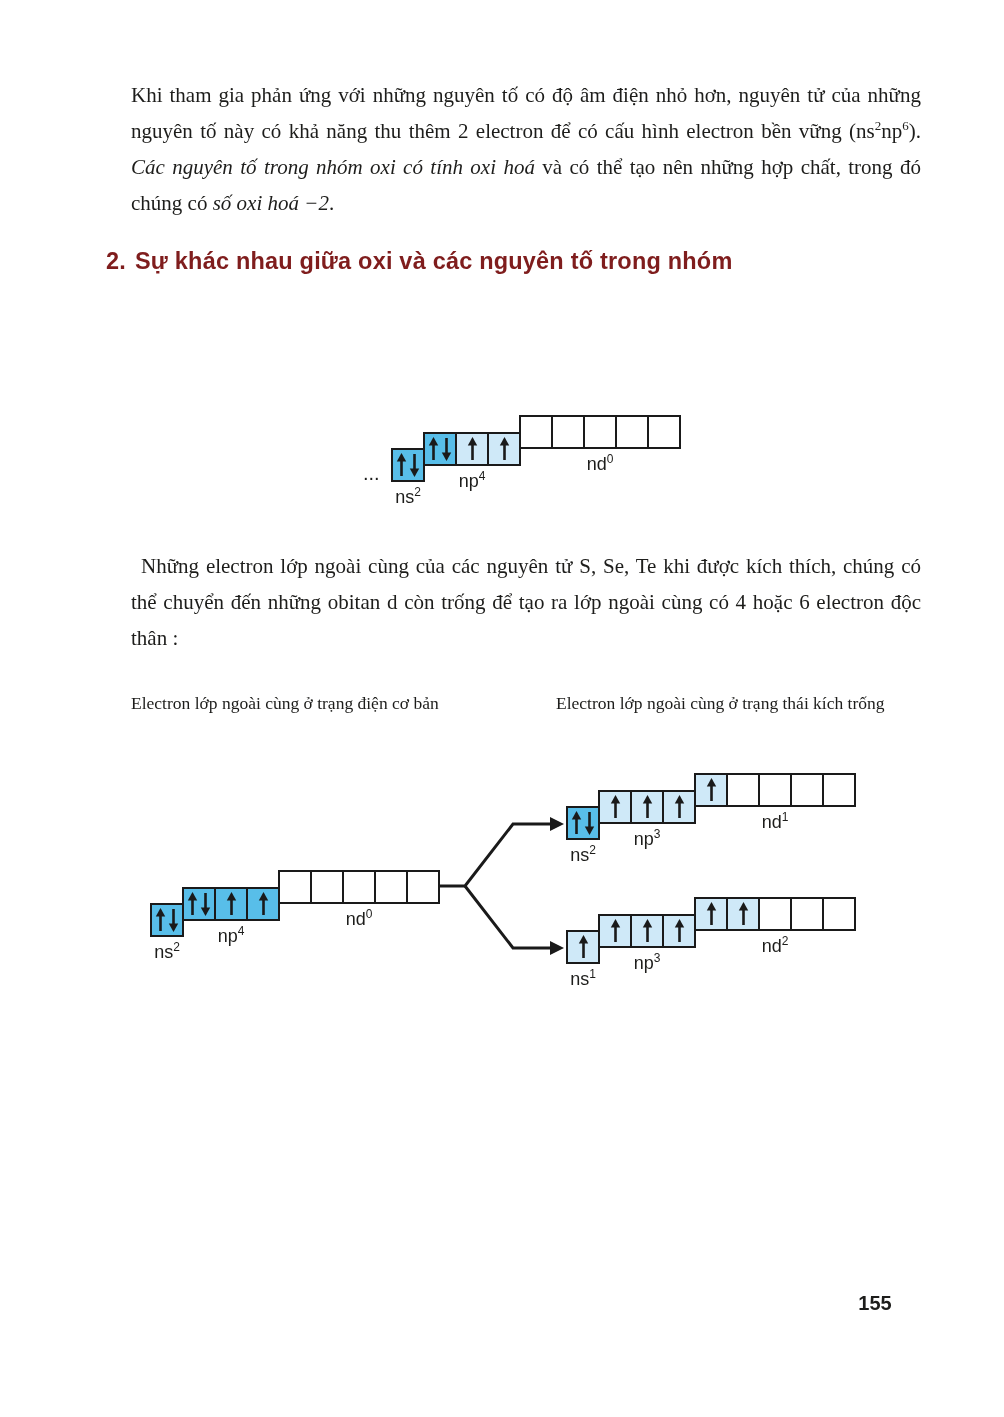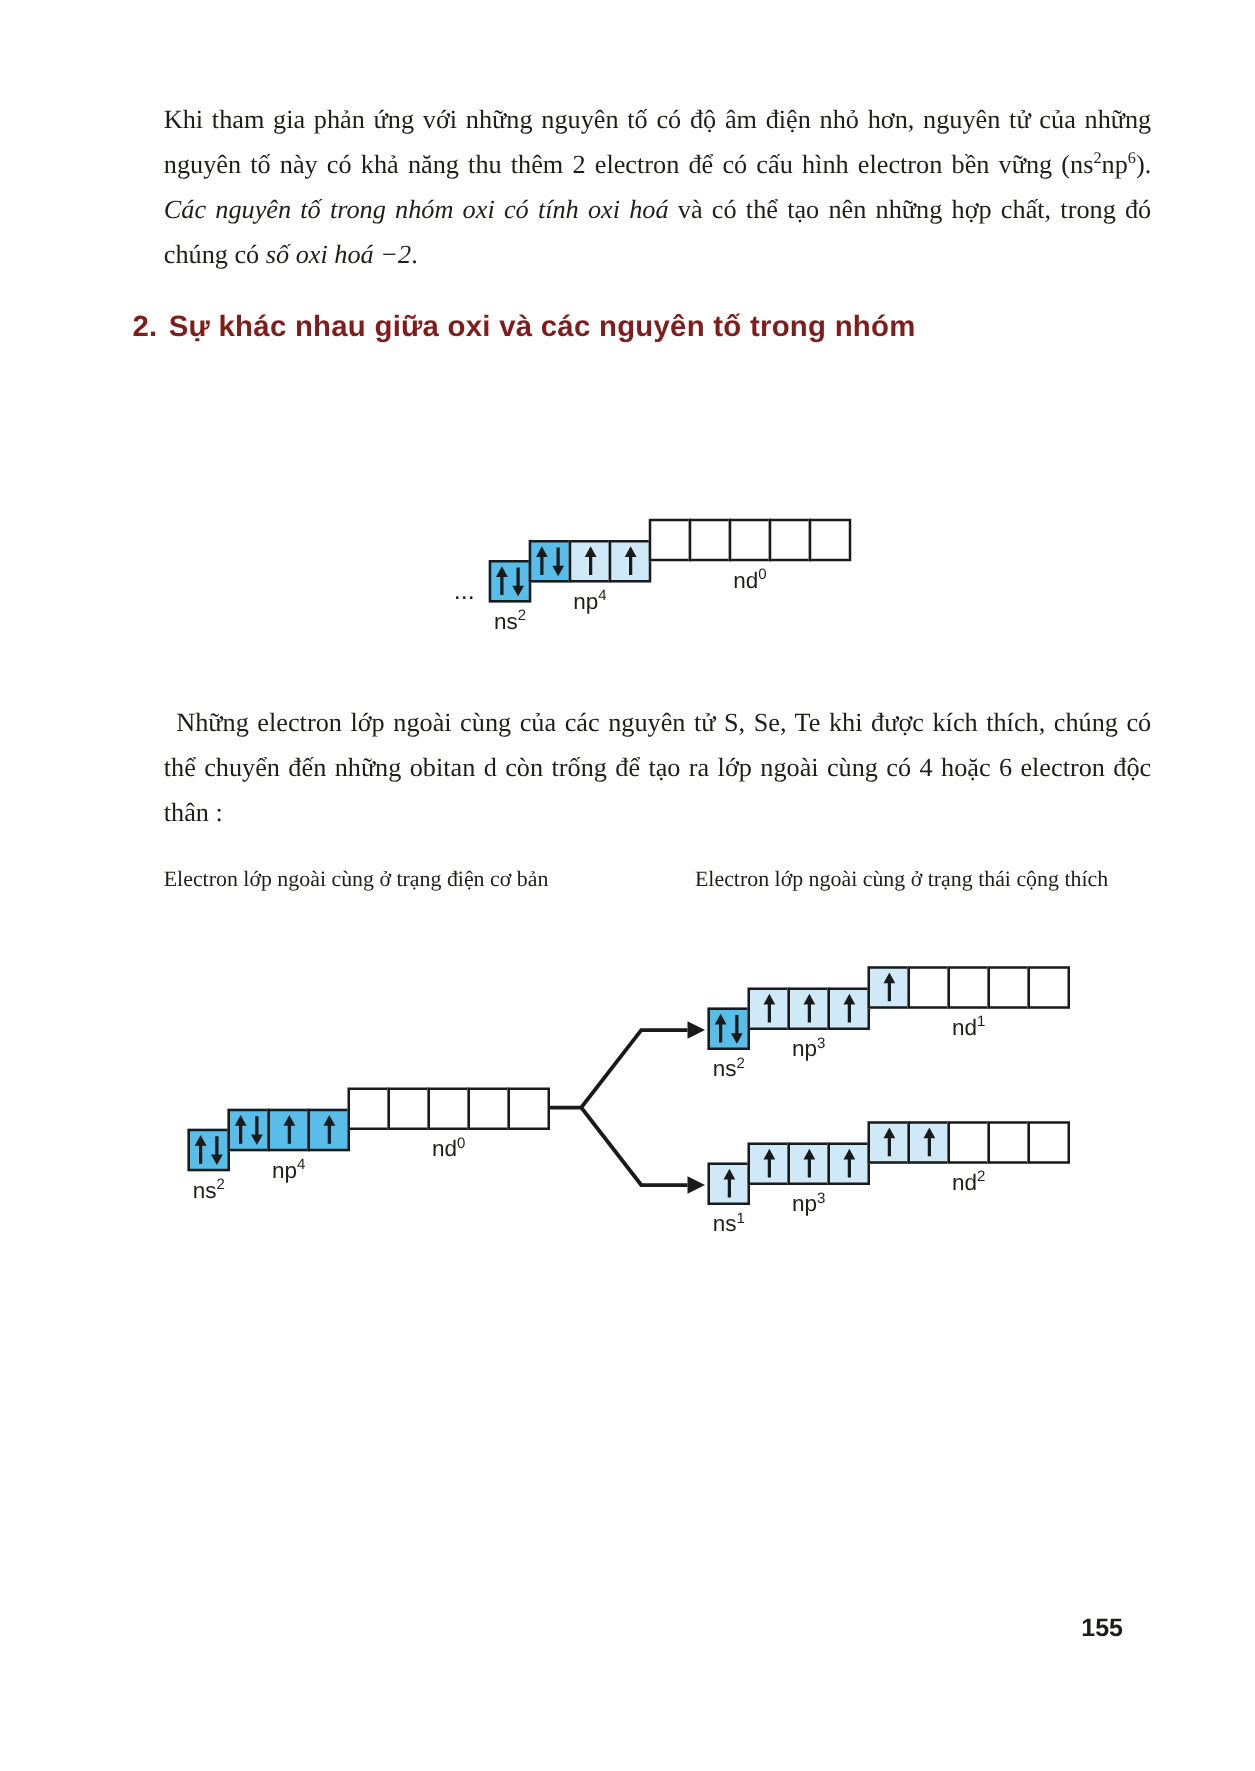--- a/index.html
+++ b/index.html
@@ -38,21 +38,21 @@
     font-family:"Liberation Sans","DejaVu Sans",sans-serif;
     font-size:18px; line-height:20px; color:#1d1d1b;
   }
   .orb-label sup { font-size:12px; line-height:0; vertical-align:super; }
   .dots-prefix {
     position:absolute; font-family:"Liberation Sans","DejaVu Sans",sans-serif;
     font-size:20px; color:#1d1d1b;
   }
   .fork-svg { position:absolute; left:0; top:0; }
   .page-number {
-    position:absolute; left:852px; top:1292px; width:60px; text-align:left;
+    position:absolute; left:832px; top:1292px; width:60px; text-align:center;
     font-family:"Liberation Sans","DejaVu Sans",sans-serif;
     font-weight:bold; font-size:20px;
   }
 </style>
 </head>
 <body>
 
 <div class="page">
 
   <div class="para" style="top:77px;"><span>Khi tham gia phản ứng với những nguyên tố có độ âm điện nhỏ hơn, nguyên tử của những nguyên tố này có khả năng thu thêm 2 electron để có cấu hình electron bền vững (ns</span><sup>2</sup><span>np</span><sup>6</sup><span>). </span><span class="it">Các nguyên tố trong nhóm oxi có tính oxi hoá</span><span> và có thể tạo nên những hợp chất, trong đó chúng có </span><span class="it">số oxi hoá −2</span><span>.</span></div>
@@ -106,24 +106,24 @@
       <div class="orb-group" style="left: 166px; top: 15px;">
         <div class="orb-cell" style="background: rgb(255, 255, 255);"></div>
         <div class="orb-cell" style="background: rgb(255, 255, 255);"></div>
         <div class="orb-cell" style="background: rgb(255, 255, 255);"></div>
         <div class="orb-cell" style="background: rgb(255, 255, 255);"></div>
         <div class="orb-cell" style="background: rgb(255, 255, 255);"></div>
       </div>
       <div class="orb-label" style="left: 166px; top: 54px; width: 162px;"><span>nd</span><sup>0</sup></div>
     </div>
 
-  <div class="para" style="top:560px; text-indent:10px;"><span>Những electron lớp ngoài cùng của các nguyên tử S, Se, Te khi được kích thích, chúng có thể chuyển đến những obitan d còn trống để tạo ra lớp ngoài cùng có 4 hoặc 6 electron độc thân :</span></div>
+  <div class="para" style="top:548px; text-indent:10px;"><span>Những electron lớp ngoài cùng của các nguyên tử S, Se, Te khi được kích thích, chúng có thể chuyển đến những obitan d còn trống để tạo ra lớp ngoài cùng có 4 hoặc 6 electron độc thân :</span></div>
 
   <div class="caption" style="left:118px; top:691px;">Electron lớp ngoài cùng ở trạng điện cơ bản</div>
-  <div class="caption" style="left:543px; top:691px;">Electron lớp ngoài cùng ở trạng thái cộng thích</div>
+  <div class="caption" style="left:543px; top:691px;">Electron lớp ngoài cùng ở trạng thái kích trống</div>
 
   <div class="diagram" style="left:110px; top:765px; width:800px; height:245px;">
     <svg class="fork-svg" width="800" height="245" viewBox="0 0 800 245">
       <path d="M317 121 H342 L390 59 H427" fill="none" stroke="#1a1a1a" stroke-width="3" stroke-linejoin="miter"></path>
       <polygon points="441,59 427,52 427,66" fill="#1a1a1a"></polygon>
       <path d="M342 121 L390 183 H427" fill="none" stroke="#1a1a1a" stroke-width="3" stroke-linejoin="miter"></path>
       <polygon points="441,183 427,176 427,190" fill="#1a1a1a"></polygon>
     </svg>
     <div></div>
     <div></div>

